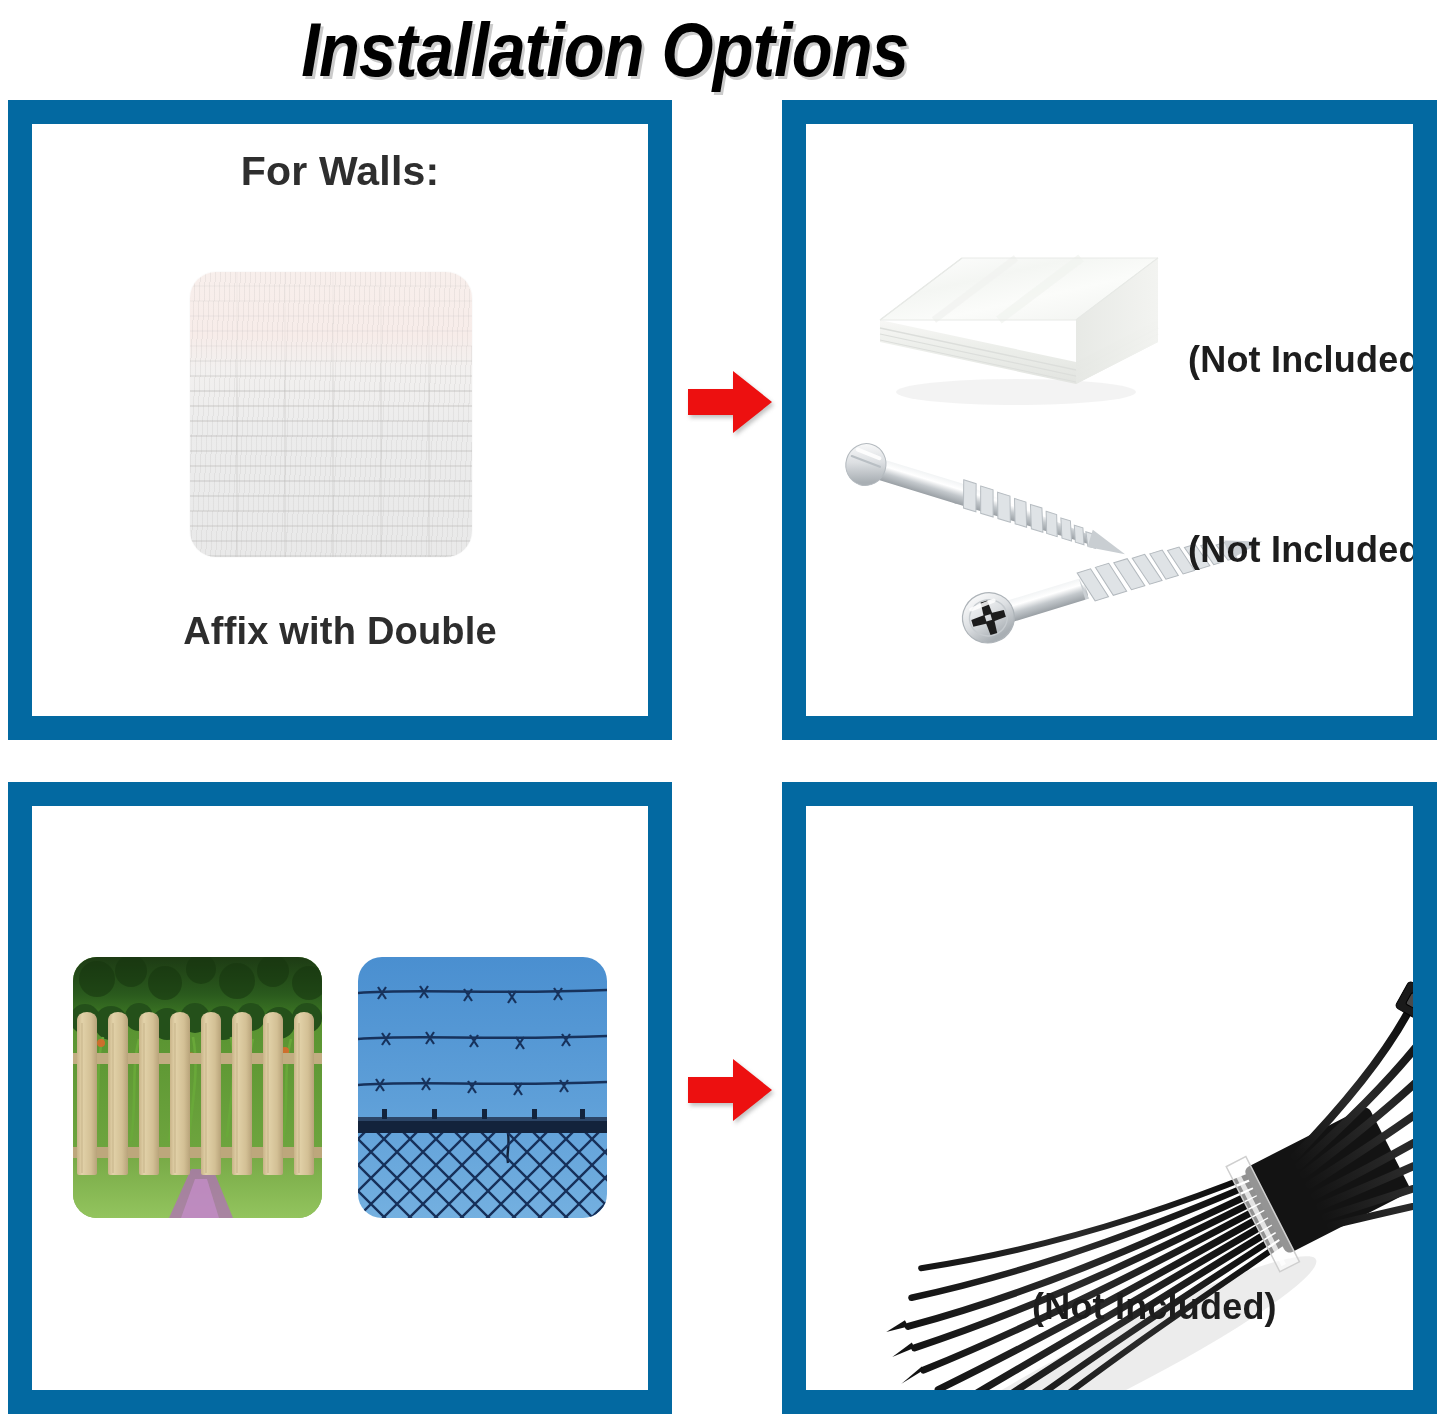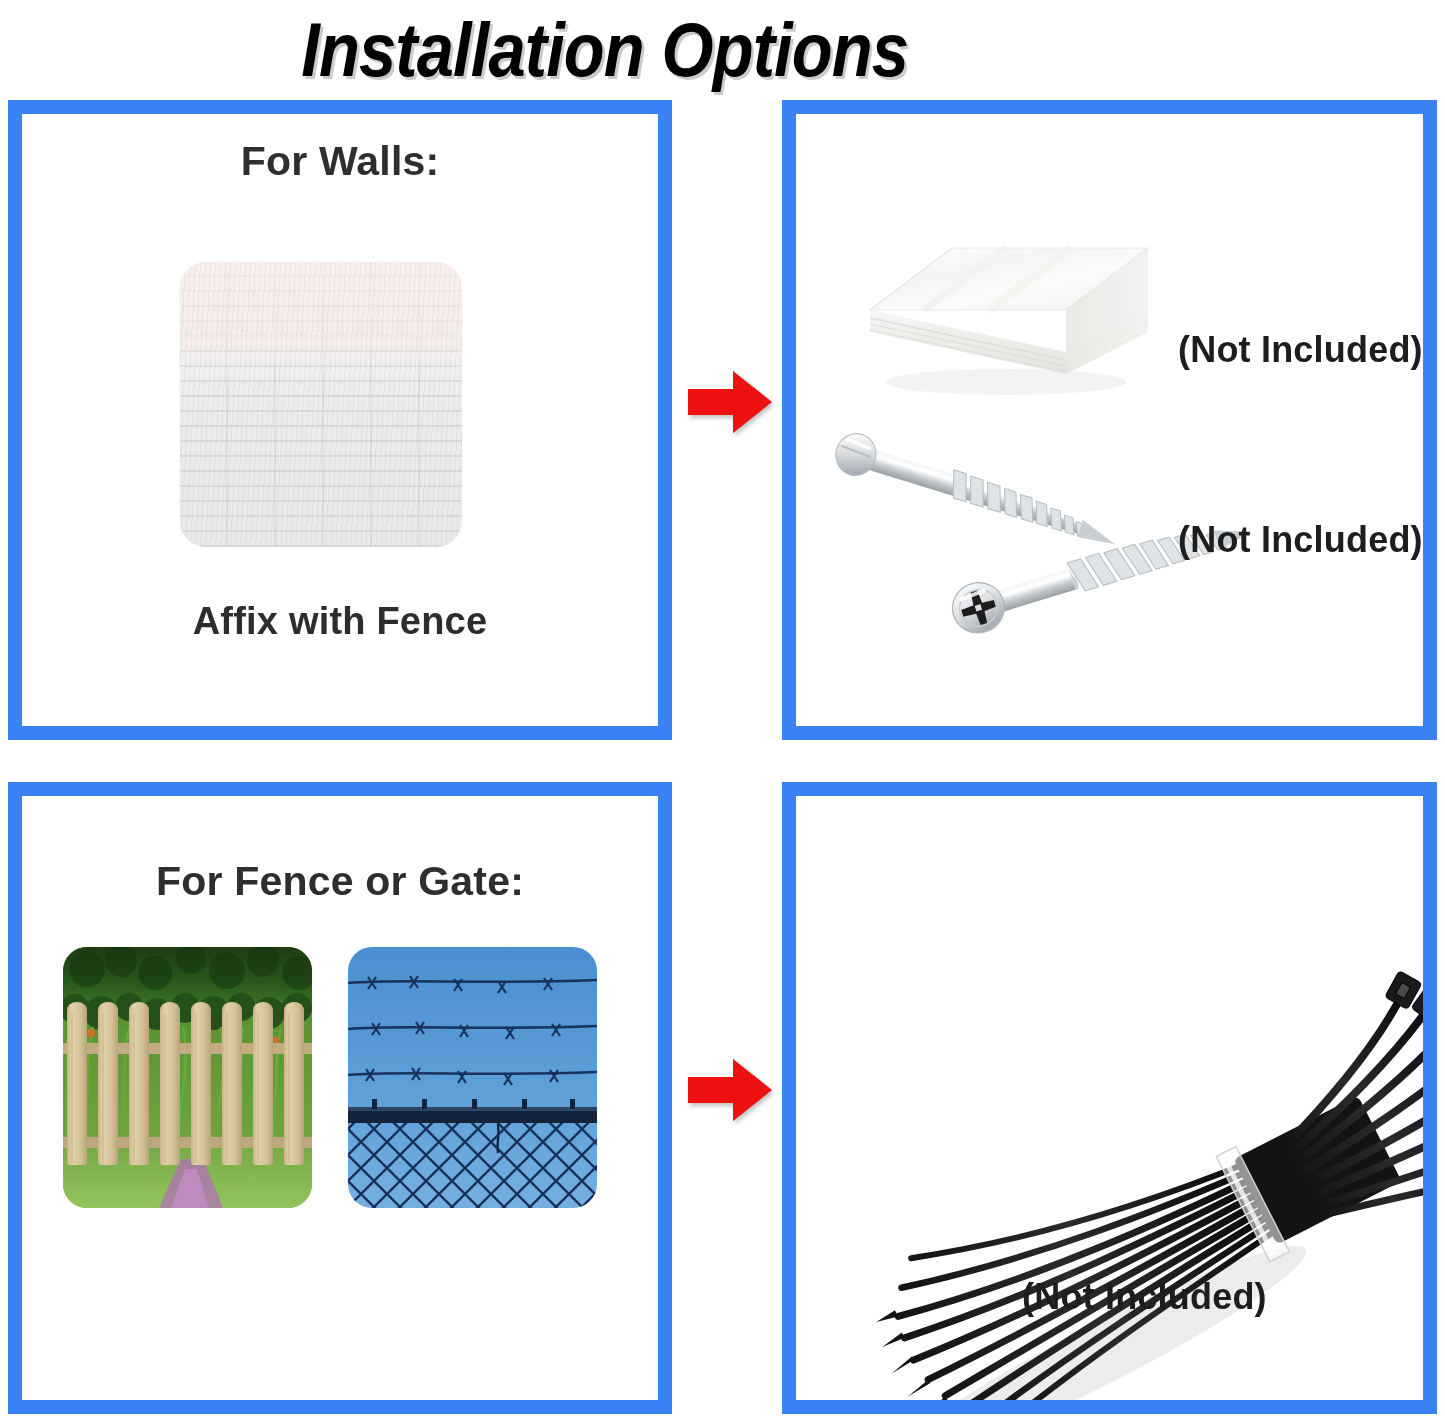--- a/index.html
+++ b/index.html
@@ -15,21 +15,21 @@
     font-family:"Liberation Sans", sans-serif;
     font-size:76px; font-weight:bold; font-style:italic;
     letter-spacing:-1px; color:#000;
     transform:scaleX(0.88); transform-origin:center;
     text-shadow:3px 3px 0 rgba(140,140,140,.45);
     white-space:nowrap;
   }
 
   
   .panel{
-    position:absolute; background:#3b82f6; padding:14px;
+    position:absolute; background:#0369a1; padding:24px;
   }
   .panel-inner{
     width:100%; height:100%; background:#fff; position:relative; overflow:hidden;
   }
   #panel-walls      { left:8px;   top:100px; width:664px;  height:640px; }
   #panel-wall-fast  { left:782px; top:100px; width:655px;  height:640px; }
   #panel-fence      { left:8px;   top:782px; width:664px;  height:632px; }
   #panel-zipties    { left:782px; top:782px; width:655px;  height:632px; }
 
   
@@ -113,21 +113,21 @@
 <div class="panel" id="panel-walls">
   <div class="panel-inner">
 
     <div class="panel-heading" style="top:24px;">For Walls:</div>
 
     <div id="wall-swatch">
       <div class="brick-rows"></div>
       <div class="grain"></div>
     </div>
 
-    <div class="caption-line" style="top:486px;">Affix with Fence</div>
+    <div class="caption-line" style="top:486px;">Affix with Double</div>
   </div>
 </div>
 
 <div class="arrow-red" style="left:686px; top:368px;">
   <svg width="88" height="68" viewBox="0 0 88 68">
     <path d="M2,21 L47,21 L47,3 L86,34 L47,65 L47,47 L2,47 Z" fill="#ED1010"></path>
   </svg>
 </div>
 
 <div class="panel" id="panel-wall-fast">
@@ -254,21 +254,20 @@
       </svg>
     </div>
 
     <div class="not-included" style="left:382px; top:405px;">(Not Included)</div>
   </div>
 </div>
 
 <div class="panel" id="panel-fence">
   <div class="panel-inner">
 
-    <div class="panel-heading" style="top:62px;">For Fence or Gate:</div>
 
     <div class="photo-card" id="photo-picket">
       <svg width="249" height="261" viewBox="0 0 249 261" preserveAspectRatio="none">
         <defs>
           <linearGradient id="hedgeG" x1="0" y1="0" x2="0" y2="1">
             <stop offset="0%" stop-color="#1d3b14"></stop>
             <stop offset="60%" stop-color="#2a5a1d"></stop>
             <stop offset="100%" stop-color="#3f7a25"></stop>
           </linearGradient>
           <linearGradient id="grassBg" x1="0" y1="0" x2="0" y2="1">

